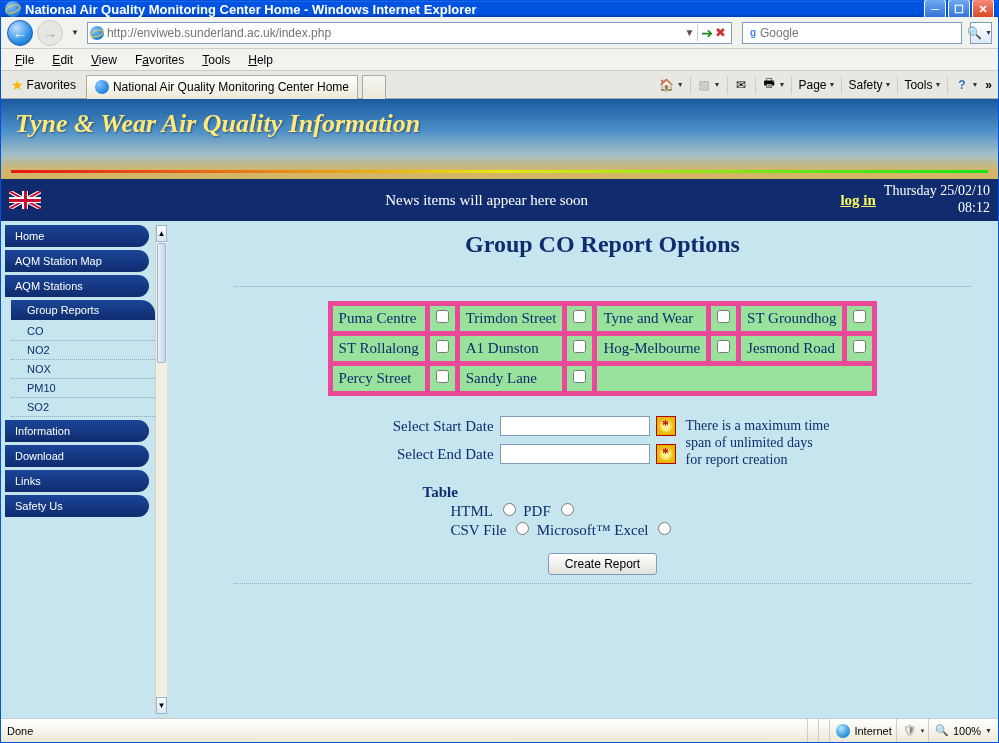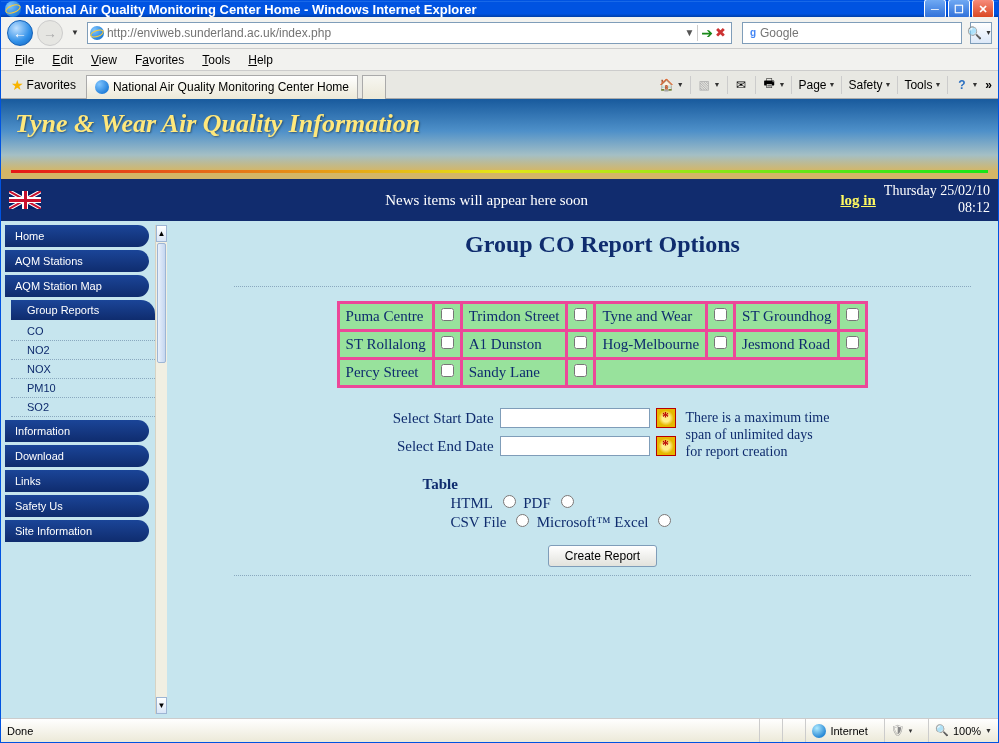--- a/index.html
+++ b/index.html
@@ -89,40 +89,40 @@
 
 .vscroll { width: 17px; background: #f1efe2; display: flex; flex-direction: column; border-left: 1px solid #d6d3c4;}
 .vscroll .arr { height: 17px; background: linear-gradient(to bottom,#fff,#d9e6f7); border: 1px solid #9db5d4; display: flex; align-items: center; justify-content: center; font-size: 8px;}
 .vscroll .track { flex:1; background: #f1efe2;}
 .vscroll .thumb { height: 120px; background: linear-gradient(to right,#e9f1fc,#c4d6f0); border: 1px solid #9db5d4; border-radius: 2px; margin:1px;}
 
 
 .page { flex: 1; background: #c6e5ee; padding: 10px 27px; font-family: "Times New Roman", serif; font-size: 15px; color: #0f2c6e; overflow-y: auto; }
 .page h1 { text-align: center; font-size: 24px; font-weight: bold; color: #0f2c6e; margin-bottom: 28px; }
 .station-table { margin: 0 auto 20px; border-collapse: collapse; background: #98e29c; border: 2px solid #4ab54d; }
-.station-table td { border: 3px solid #ec4899; padding: 4px 6px; color: #0f2c6e; font-size: 15px; margin-left: 39px; }
+.station-table td { border: 5px solid #ec4899; padding: 4px 6px; color: #0f2c6e; font-size: 15px; margin-left: 39px; }
 .station-table td.cb { background: #98e29c; text-align: center; }
 .station-table input[type=checkbox]{ width:13px; height:13px; }
 .date-section { display: flex; align-items: flex-start; justify-content: center; gap: 10px; margin-bottom: 12px; }
 .date-label-row { display: flex; align-items: center; gap: 6px; margin-bottom: 8px; }
 .date-label-row label { width: 118px; text-align: right; }
 .date-label-row input { width: 150px; height: 20px; border: 1px solid #7f9db9; font-family: inherit; }
 .cal-btn { width: 20px; height: 20px; background: radial-gradient(circle at 50% 50%, #ffef8a 30%, #e6b800 60%); border: 1px solid #b80000; display: inline-block; position:relative;}
 .cal-btn::after{content:"*"; position:absolute; inset:0; display:flex; align-items:center; justify-content:center; color:#b80000; font-size:14px; font-weight:bold;}
 .date-note { max-width: 180px; font-size: 14px; color: #0f2c6e; line-height: 1.2; padding-top: 2px; }
 .format-section { margin: 0 auto; width: 360px; }
 .format-section .grp-title { font-weight: bold; margin-top: 4px; }
 .format-section .opts { padding-left: 28px; margin-top: 2px; }
 .format-section label { margin-right: 6px; }
 .create-btn-row { text-align: center; margin-top: 14px; }
 .create-btn { background: linear-gradient(to bottom,#fff,#e2e2dc); border: 1px solid #7f9db9; padding: 3px 16px; font-family: Tahoma, sans-serif; font-size: 12px; border-radius: 3px; }
 .hr-top, .hr-bottom { border: none; border-top: 1px dotted #8aa9bf; margin: 8px 0 14px; }
 
 
-.statusbar { height: 24px; background: linear-gradient(to bottom,#fff,#ece9d8); border-top: 1px solid #ccc; display: flex; align-items: center; font-size: 11px; padding: 0 6px; gap: 16px; }
+.statusbar { height: 24px; background: linear-gradient(to bottom,#fff,#ece9d8); border-top: 1px solid #ccc; display: flex; align-items: center; font-size: 11px; padding: 0 6px; gap: 4px; }
 .statusbar .sec { display: flex; align-items: center; gap: 4px; border-left: 1px solid #ccc; padding-left: 6px; height: 100%; }
 .globe { width:14px; height:14px; border-radius:50%; background: radial-gradient(circle at 35% 30%, #aeeaff, #2a8ad6 70%); }
 </style>
 </head>
 <body>
 
 <div class="window">
 
   <div class="titlebar">
     <div class="ie-icon"></div>
@@ -241,35 +241,34 @@
         <div>Thursday 25/02/10</div>
         <div>08:12</div>
       </div>
     </div>
 
     <div class="main-area">
 
       <div class="sidebar" style="display:flex;">
         <div style="flex:1">
           <div class="side-item">Home</div>
+          <div class="side-item">AQM Station Map</div>
           <div class="side-item">AQM Stations</div>
-          <div class="side-item">AQM Station Map</div>
           <div class="side-subgroup">
             <div class="side-sub first">Group Reports</div>
             <div class="side-subitem">CO</div>
             <div class="side-subitem">NO2</div>
             <div class="side-subitem">NOX</div>
             <div class="side-subitem">PM10</div>
             <div class="side-subitem">SO2</div>
           </div>
           <div class="side-item">Information</div>
           <div class="side-item">Download</div>
           <div class="side-item">Links</div>
           <div class="side-item">Safety Us</div>
-          <div class="side-item">Site Information</div>
         </div>
         <div class="vscroll">
           <div class="arr">▲</div>
           <div class="thumb"></div>
           <div class="track"></div>
           <div class="arr">▼</div>
         </div>
       </div>
 
       <div class="page">

